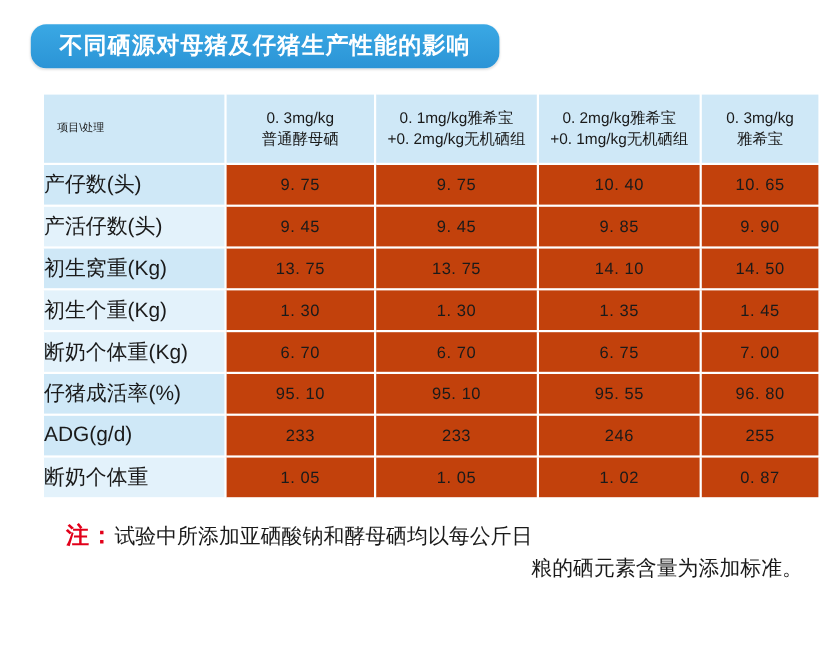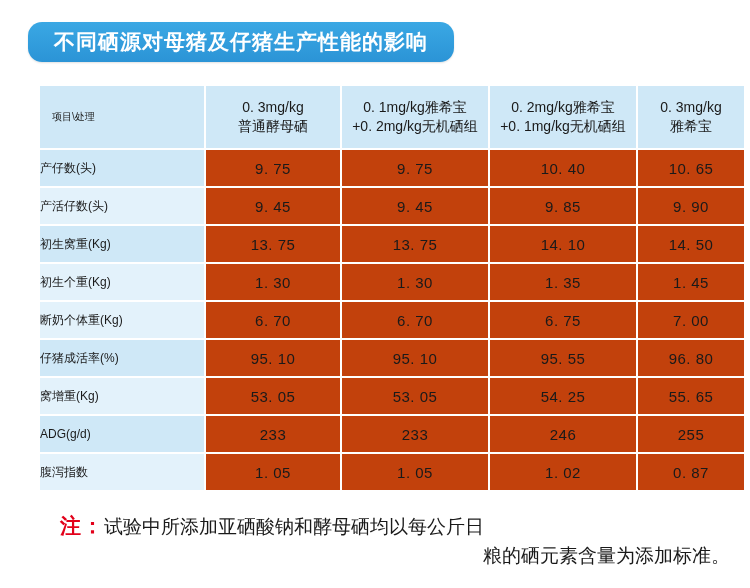--- a/index.html
+++ b/index.html
@@ -75,21 +75,21 @@
   }
   .hdr-line {
     display: block;
     white-space: nowrap;
   }
   
   .row-label {
     background: #cfe8f7;
     height: 36px;
     padding-left: 12px;
-    font-size: 12px;
+    font-size: 19px;
     color: #1a1a1a;
     text-align: left;
     white-space: nowrap;
   }
   .row-label.alt {
     background: #e3f2fb;
   }
   .val-cell {
     background: #c2410c;
     height: 36px;
@@ -211,35 +211,28 @@
           <td class="val-cell alt">7. 00</td>
         </tr>
         <tr>
           <td class="row-label">仔猪成活率(%)</td>
           <td class="val-cell">95. 10</td>
           <td class="val-cell">95. 10</td>
           <td class="val-cell">95. 55</td>
           <td class="val-cell">96. 80</td>
         </tr>
         <tr>
-          <td class="row-label alt">窝增重(Kg)</td>
-          <td class="val-cell alt">53. 05</td>
-          <td class="val-cell alt">53. 05</td>
-          <td class="val-cell alt">54. 25</td>
-          <td class="val-cell alt">55. 65</td>
-        </tr>
-        <tr>
           <td class="row-label">ADG(g/d)</td>
           <td class="val-cell">233</td>
           <td class="val-cell">233</td>
           <td class="val-cell">246</td>
           <td class="val-cell">255</td>
         </tr>
         <tr>
-          <td class="row-label alt">腹泻指数</td>
+          <td class="row-label alt">断奶个体重</td>
           <td class="val-cell alt">1. 05</td>
           <td class="val-cell alt">1. 05</td>
           <td class="val-cell alt">1. 02</td>
           <td class="val-cell alt">0. 87</td>
         </tr>
       </tbody>
     </table>
   </div>
 
   <div class="note">

